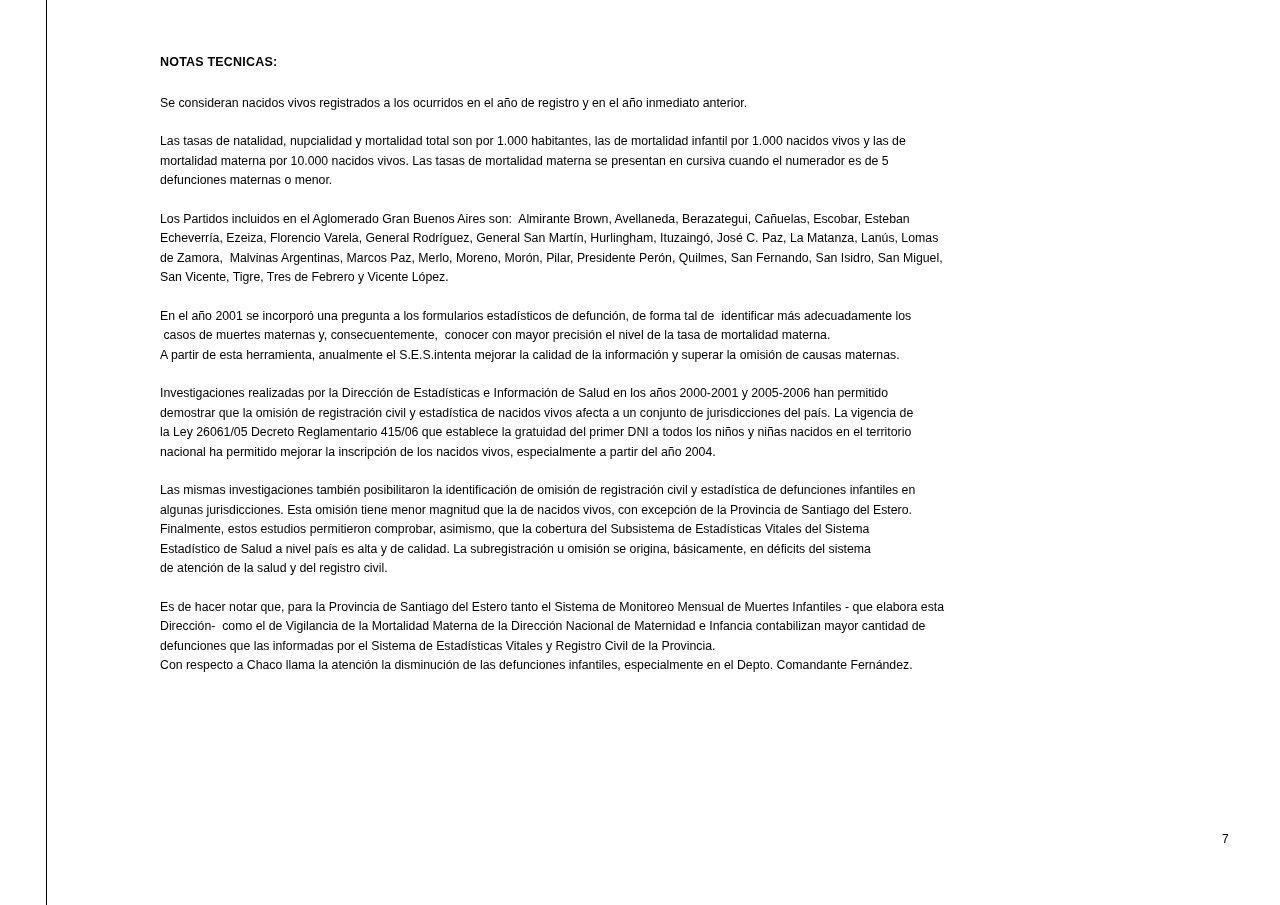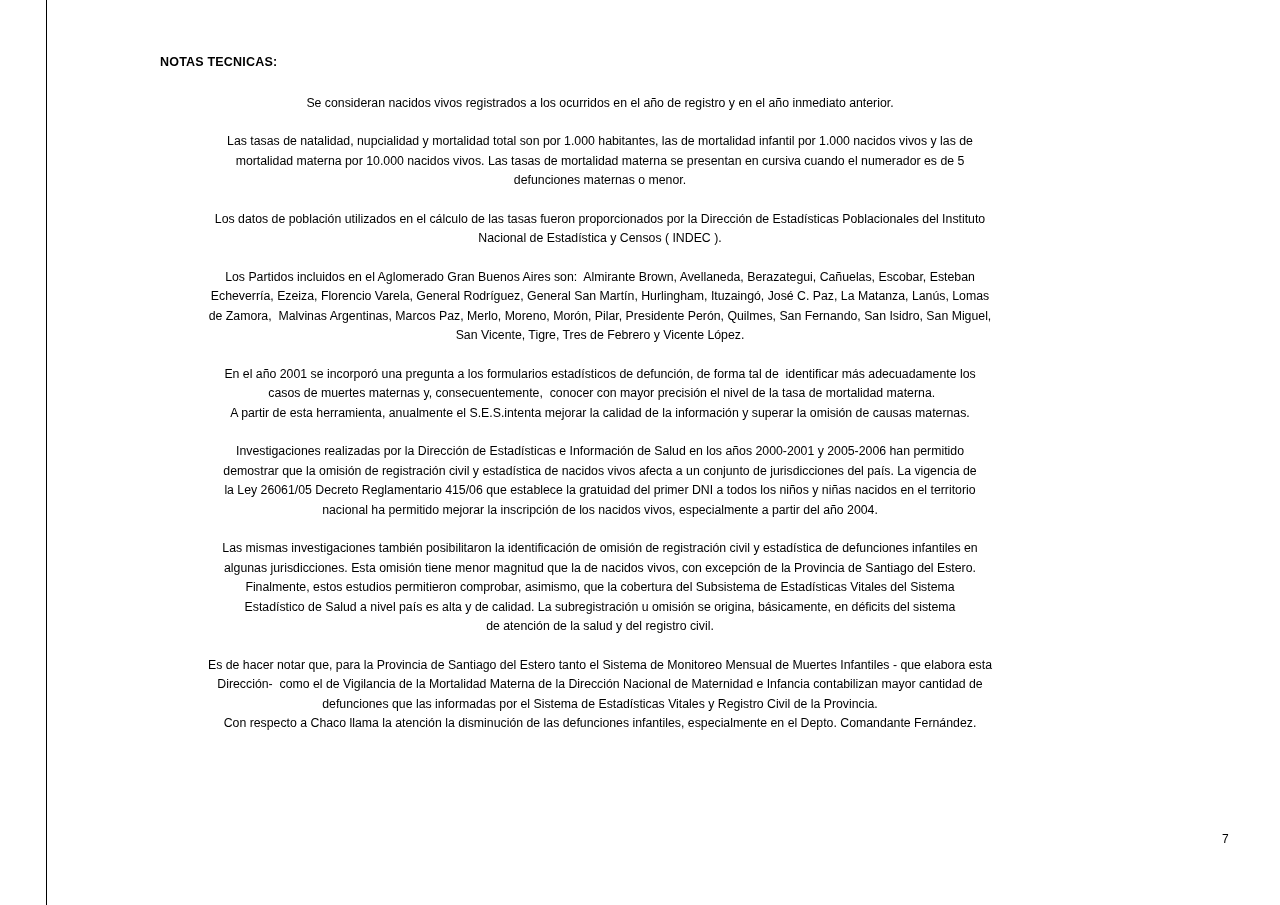--- a/index.html
+++ b/index.html
@@ -42,21 +42,21 @@
     font-weight: bold;
     letter-spacing: 0.2px;
     margin: 0 0 23px 0;
     line-height: 1.35;
   }
   .para {
     font-size: 12.3px;
     line-height: 19.5px;
     margin: 0 0 19px 0;
     white-space: pre-wrap;
-    text-align: center;
+    text-align: left;
   }
   .para:last-child {
     margin-bottom: 0;
   }
   .para.tight {
     margin-bottom: 0;
   }
   .page-number {
     position: absolute;
     left: 1222px;
@@ -74,22 +74,20 @@
   <div class="left-rule"></div>
 
   <div class="content">
 
     <h1 class="doc-title">NOTAS TECNICAS:</h1>
 
     <p class="para">Se consideran nacidos vivos registrados a los ocurridos en el año de registro y en el año inmediato anterior.</p>
     <p class="para">Las tasas de natalidad, nupcialidad y mortalidad total son por 1.000 habitantes, las de mortalidad infantil por 1.000 nacidos vivos y las de
 mortalidad materna por 10.000 nacidos vivos. Las tasas de mortalidad materna se presentan en cursiva cuando el numerador es de 5
 defunciones maternas o menor.</p>
-    <p class="para">Los datos de población utilizados en el cálculo de las tasas fueron proporcionados por la Dirección de Estadísticas Poblacionales del Instituto
-Nacional de Estadística y Censos ( INDEC ).</p>
     <p class="para">Los Partidos incluidos en el Aglomerado Gran Buenos Aires son:  Almirante Brown, Avellaneda, Berazategui, Cañuelas, Escobar, Esteban
 Echeverría, Ezeiza, Florencio Varela, General Rodríguez, General San Martín, Hurlingham, Ituzaingó, José C. Paz, La Matanza, Lanús, Lomas
 de Zamora,  Malvinas Argentinas, Marcos Paz, Merlo, Moreno, Morón, Pilar, Presidente Perón, Quilmes, San Fernando, San Isidro, San Miguel,
 San Vicente, Tigre, Tres de Febrero y Vicente López.</p>
     <p class="para">En el año 2001 se incorporó una pregunta a los formularios estadísticos de defunción, de forma tal de  identificar más adecuadamente los
  casos de muertes maternas y, consecuentemente,  conocer con mayor precisión el nivel de la tasa de mortalidad materna.
 A partir de esta herramienta, anualmente el S.E.S.intenta mejorar la calidad de la información y superar la omisión de causas maternas.</p>
     <p class="para">Investigaciones realizadas por la Dirección de Estadísticas e Información de Salud en los años 2000-2001 y 2005-2006 han permitido
 demostrar que la omisión de registración civil y estadística de nacidos vivos afecta a un conjunto de jurisdicciones del país. La vigencia de
 la Ley 26061/05 Decreto Reglamentario 415/06 que establece la gratuidad del primer DNI a todos los niños y niñas nacidos en el territorio

